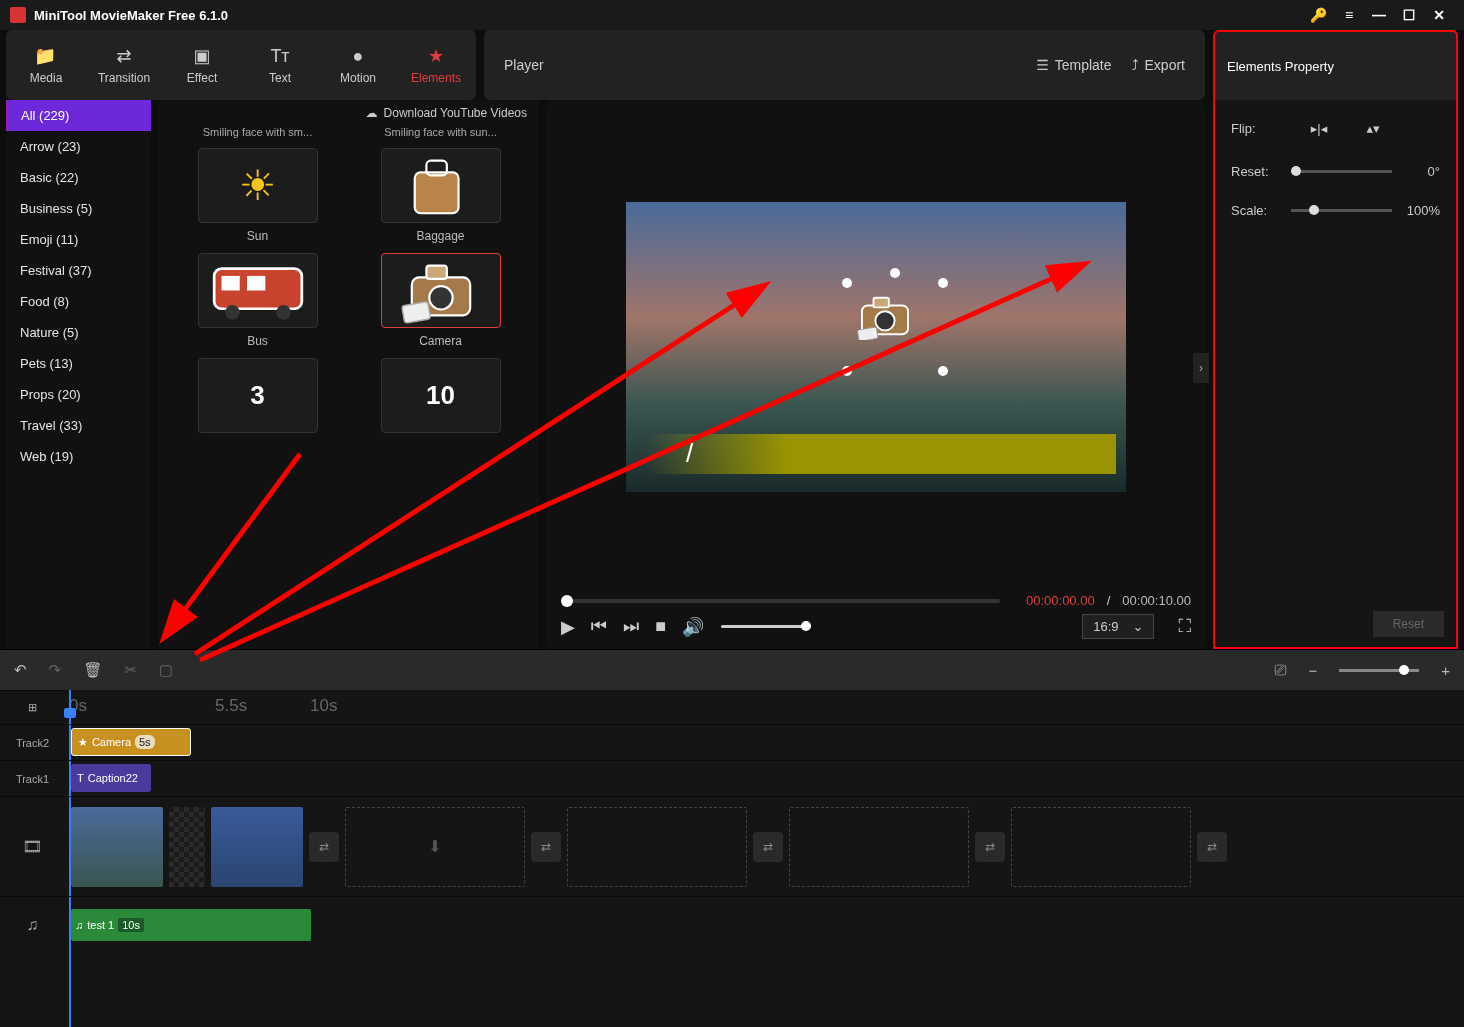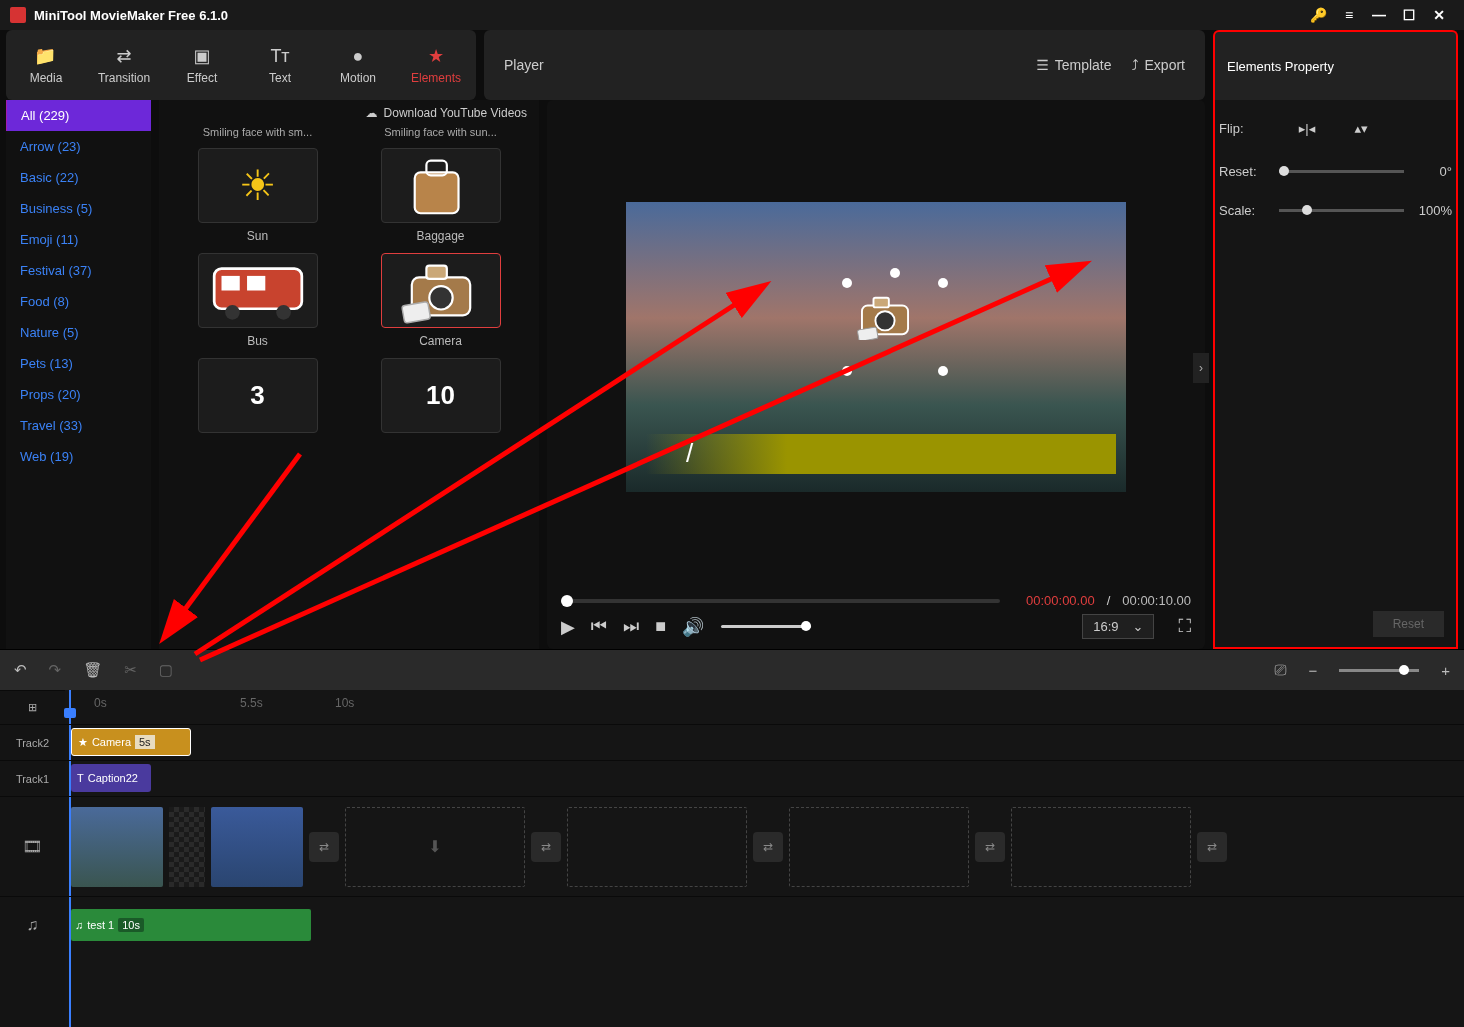--- a/index.html
+++ b/index.html
@@ -19,21 +19,21 @@
 .player-header { flex: 1; background: #222; border-radius: 6px; display: flex; align-items: center; padding: 0 20px; color: #ccc; font-size: 14px; }
 .player-header .spacer { flex: 1; }
 .player-header .hdr-btn { display: flex; align-items: center; gap: 6px; margin-left: 20px; cursor: pointer; }
 
 .prop-header { width: 245px; background: #222; border-radius: 6px 6px 0 0; display: flex; align-items: center; padding: 0 12px; font-size: 13px; color: #fff; border: 2px solid red; border-bottom: none; }
 
 .main-row { flex: 1; display: flex; gap: 8px; padding: 0 6px; min-height: 0; }
 
 .sidebar { width: 145px; background: #111; display: flex; flex-direction: column; }
 .cat-list { flex: 1; overflow: hidden; }
-.cat-item { padding: 8px 14px; font-size: 13px; color: #3b82f6; cursor: pointer; }
+.cat-item { padding: 8px 14px; font-size: 13px; color: #e5e5e5; cursor: pointer; }
 .cat-item.active { background: #6d28d9; color: #fff; border-left: 1px solid #a21caf; }
 
 .elements-grid-wrap { width: 380px; background: #111; display: flex; flex-direction: column; }
 .dl-bar { display: flex; justify-content: flex-end; padding: 6px 12px; font-size: 12px; color: #ccc; gap: 6px; align-items: center; }
 .grid { display: grid; grid-template-columns: 1fr 1fr; gap: 10px; padding: 0 12px; overflow: hidden; }
 .grid .cut-label { grid-column: span 1; font-size: 11px; color: #aaa; text-align: center; }
 .card { text-align: center; }
 .thumb { width: 120px; height: 75px; background: #1c1c1c; border: 1px solid #333; border-radius: 4px; margin: 0 auto 6px; cursor: pointer; position: relative; }
 .thumb.selected { border: 1px solid #e03e3e; }
 .card .label { font-size: 12px; color: #bbb; }
@@ -54,21 +54,21 @@
 .scrubber .dot { position: absolute; left: 0; top: -4px; width: 12px; height: 12px; background: #fff; border-radius: 50%; }
 
 .controls-row { display: flex; align-items: center; padding: 6px 14px 10px; gap: 16px; }
 .play-btn { font-size: 18px; cursor: pointer; }
 .vol-slider { width: 90px; height: 3px; background: #ccc; border-radius: 2px; position: relative; }
 .vol-slider .dot { position: absolute; right: 0; top: -4px; width: 10px; height: 10px; background: #fff; border-radius: 50%; }
 .ratio-sel { margin-left: auto; background: #1f1f1f; border: 1px solid #444; padding: 4px 10px; font-size: 13px; color: #ccc; display: flex; gap: 14px; align-items: center; cursor: pointer; text-align: center; }
 
 .next-arrow { position: absolute; right: -4px; top: 46%; width: 16px; height: 30px; background: #222; color: #aaa; display: flex; align-items: center; justify-content: center; font-size: 12px; cursor: pointer; }
 
-.prop-panel { width: 245px; background: #151515; border: 2px solid red; border-top: none; padding: 16px 4px; display: flex; flex-direction: column; gap: 24px; font-size: 13px; position: relative; }
+.prop-panel { width: 245px; background: #151515; border: 2px solid red; border-top: none; padding: 16px 16px; display: flex; flex-direction: column; gap: 24px; font-size: 13px; position: relative; }
 .prop-row { display: flex; align-items: center; gap: 10px; }
 .prop-row .lbl { width: 50px; }
 .flip-btn { width: 32px; height: 24px; display: flex; align-items: center; justify-content: center; cursor: pointer; margin-left: 12px; }
 .slider { flex: 1; height: 3px; background: #555; position: relative; }
 .slider .knob { position: absolute; top: -4px; width: 10px; height: 10px; background: #ddd; border-radius: 50%; }
 .reset-btn { position: absolute; bottom: 10px; right: 12px; background: #2a2a2a; color: #666; padding: 6px 20px; font-size: 12px; cursor: pointer; }
 
 .timeline-area { height: 378px; background: #111; display: flex; flex-direction: column; border-top: 1px solid #000; }
 .tl-toolbar { height: 40px; background: #2a2a2a; display: flex; align-items: center; padding: 0 14px; gap: 22px; font-size: 15px; color: #bbb; }
 .tl-toolbar .spacer { flex: 1; }
@@ -77,29 +77,29 @@
 
 .timeline { flex: 1; display: flex; }
 .tl-labels { width: 65px; background: #141414; display: flex; flex-direction: column; font-size: 11px; color: #aaa; }
 .tl-labels > div { border-top: 1px solid #0a0a0a; display: flex; align-items: center; justify-content: center; }
 .tl-labels .ruler-sp { height: 34px; }
 .tl-labels .track-sp { height: 36px; }
 .tl-labels .video-sp { height: 100px; font-size: 16px; }
 .tl-labels .audio-sp { height: 56px; font-size: 16px; }
 
 .tl-tracks { flex: 1; position: relative; background: #151515; }
-.ruler { height: 34px; position: relative; font-size: 12px; color: #666; margin-left: 25px; }
+.ruler { height: 34px; position: relative; font-size: 17px; color: #666; }
 .ruler span { position: absolute; top: 6px; }
 .playhead { position: absolute; top: 0; bottom: 0; width: 2px; background: #3a7fff; left: 4px; }
 .playhead::before { content: ''; position: absolute; top: 18px; left: -5px; width: 12px; height: 10px; background: #3a7fff; border-radius: 2px; }
 
 .track-row { height: 36px; position: relative; border-top: 1px solid #0a0a0a; }
 .clip { position: absolute; top: 3px; height: 28px; border-radius: 3px; display: flex; align-items: center; padding: 0 6px; font-size: 11px; color: #fff; gap: 4px; }
 .clip.camera { background: #c8901e; border: 1px solid #fff; }
-.clip.camera .dur { background: #e8dcc0; color: #222; padding: 1px 4px; border-radius: 0; }
+.clip.camera .dur { background: #e8dcc0; color: #222; padding: 1px 4px; border-radius: 6px; }
 .clip.caption { background: #4a3a9e; }
 
 .video-row { height: 100px; position: relative; border-top: 1px solid #0a0a0a; display: flex; align-items: center; gap: 6px; padding-left: 6px; }
 .vclip { width: 92px; height: 80px; background: #2a3a4a; border-radius: 2px; position: relative; }
 .vclip.img1 { background: linear-gradient(180deg,#4a6a9a,#3a5550); }
 .vclip.img2 { background: linear-gradient(180deg,#3a5a9a,#2a4570); width: 92px; }
 .trans-ph { width: 30px; height: 30px; background: #2a2a2a; border-radius: 4px; display: flex; align-items: center; justify-content: center; color: #888; font-size: 12px; }
 .vslot { width: 180px; height: 80px; border: 1px dashed #444; border-radius: 2px; display: flex; align-items: center; justify-content: center; color: #555; }
 .checker { width: 36px; height: 80px; background: repeating-conic-gradient(#2a2a2a 0 25%, #1a1a1a 0 50%) 0 0/10px 10px; }
 

